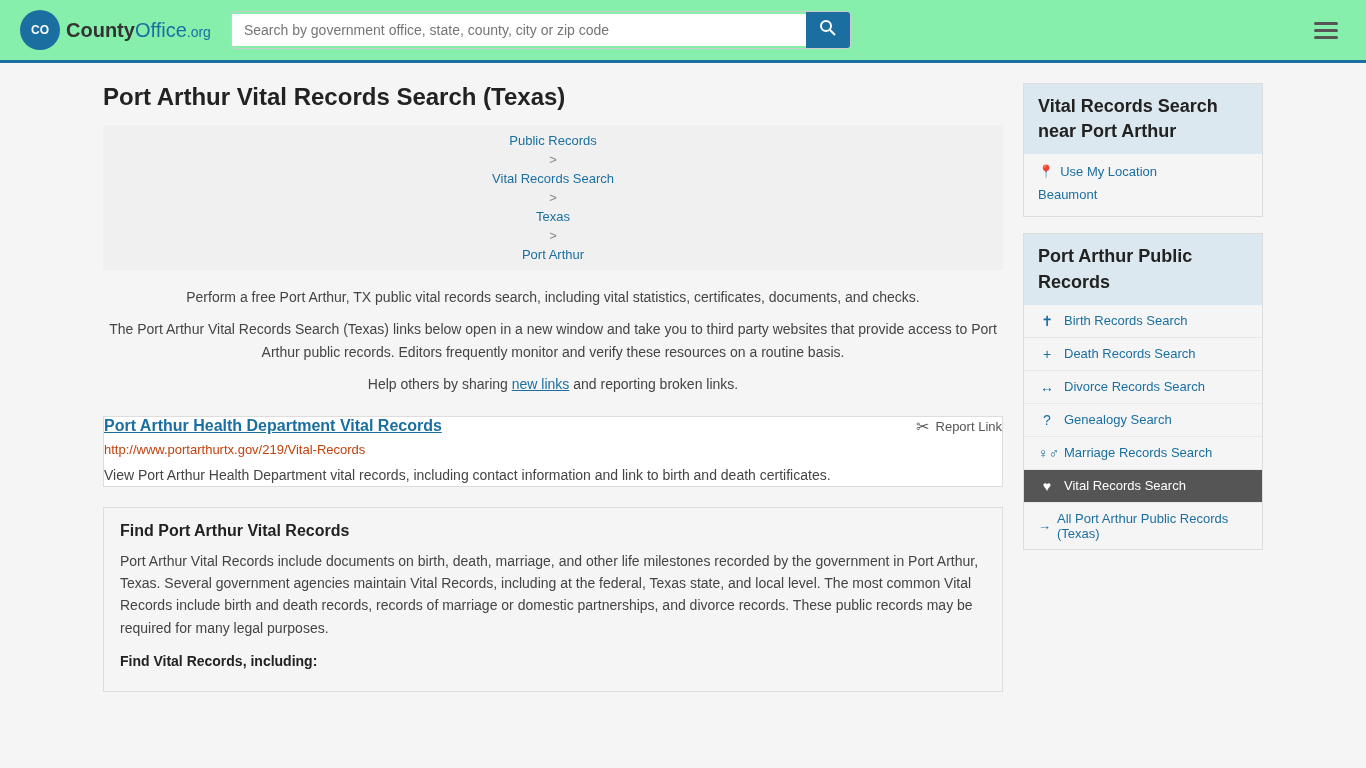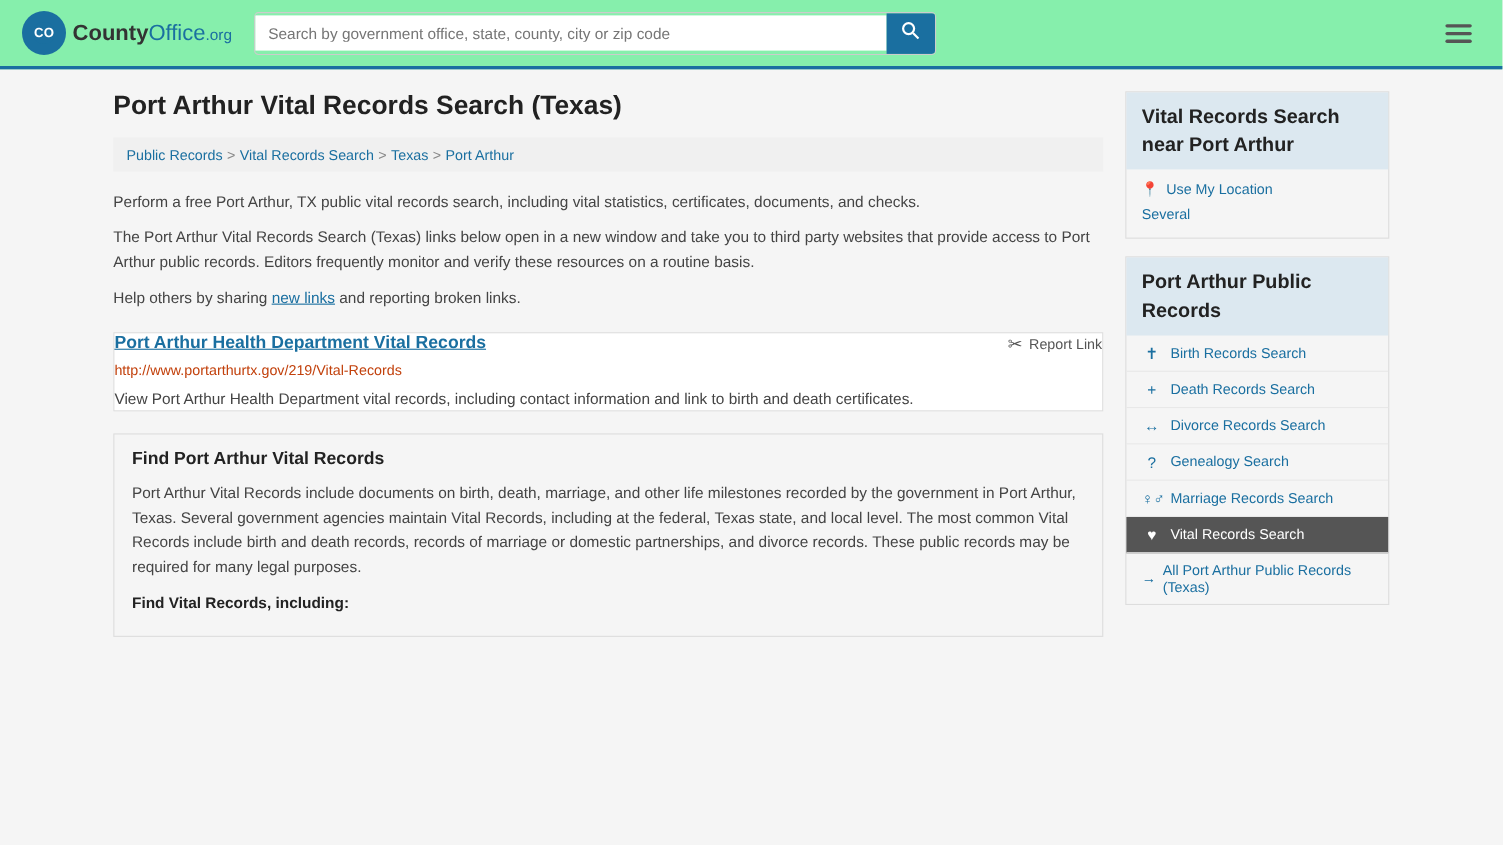--- a/index.html
+++ b/index.html
@@ -97,26 +97,27 @@
     
     .breadcrumb {
       background: #f0f0f0;
       padding: 8px 12px;
       font-size: 13px;
       color: #555;
       display: flex;
       align-items: center;
       gap: 4px;
       margin-bottom: 16px;
+      flex-direction: column;
     }
     .breadcrumb a { color: #1a6fa0; text-decoration: none; }
     .breadcrumb-sep { color: #888; }
 
     
-    .intro-text { font-size: 14px; color: #444; line-height: 1.6; margin-bottom: 10px; }
+    .intro-text { font-size: 14px; color: #444; line-height: 1.6; margin-bottom: 10px; text-align: center; }
 
     
     .link-card {
       border: 1px solid #ddd;
       background: #fff;
       padding: 0;
       margin: 20px 0;
     }
     .link-card-header {
       display: flex;
@@ -300,21 +301,21 @@
   <div class="sidebar">
 
     <div class="sidebar-section">
       <div class="sidebar-heading">Vital Records Search near Port Arthur</div>
       <div class="sidebar-body">
         <div class="sidebar-location">
           <span>📍</span>
           <span>Use My Location</span>
         </div>
         <div class="sidebar-nearby" id="sidebar-nearby">
-        <a href="#">Several</a>
+        <a href="#">Beaumont</a>
           </div>
       </div>
     </div>
 
     <div class="sidebar-section">
       <div class="sidebar-heading">Port Arthur Public Records</div>
       <div class="sidebar-records" id="sidebar-records">
       <a href="#" class="sidebar-record-item">
             <span class="rec-icon">✝</span>
             <span>Birth Records Search</span>

